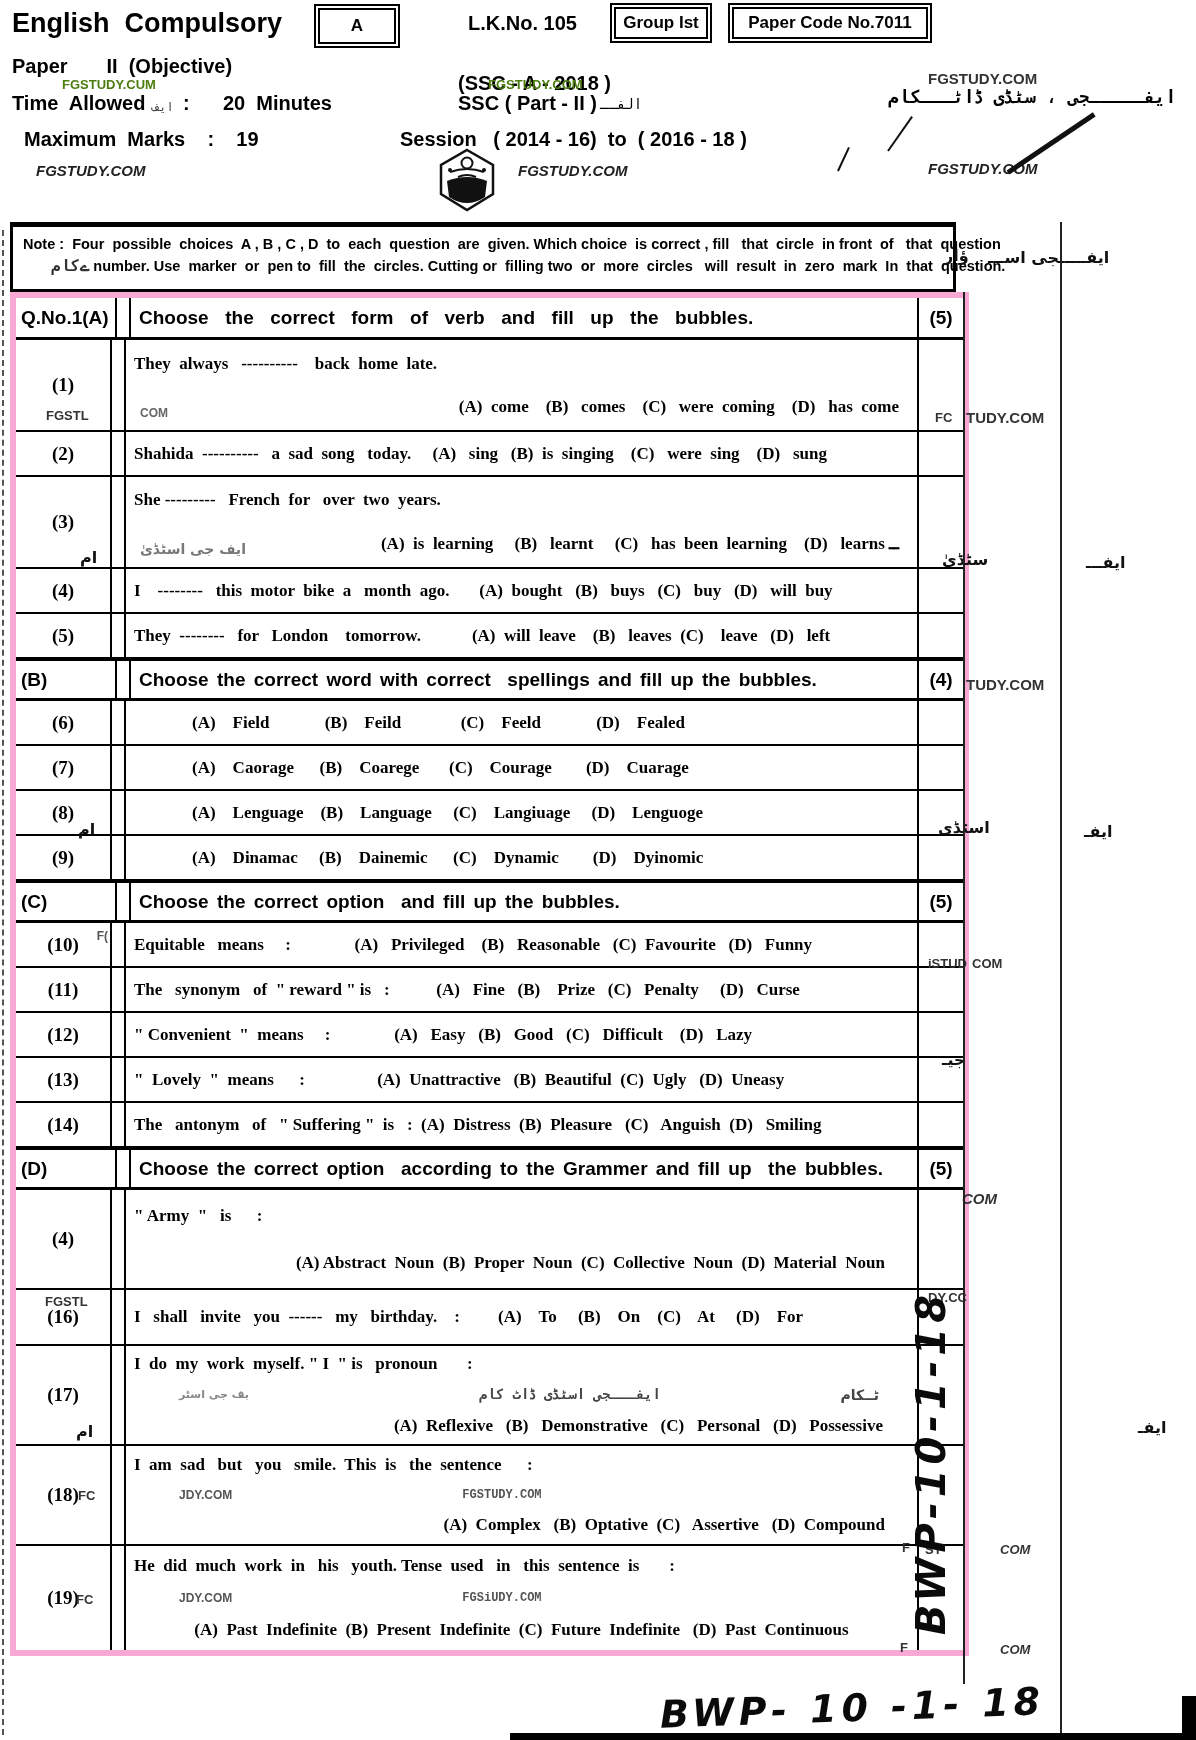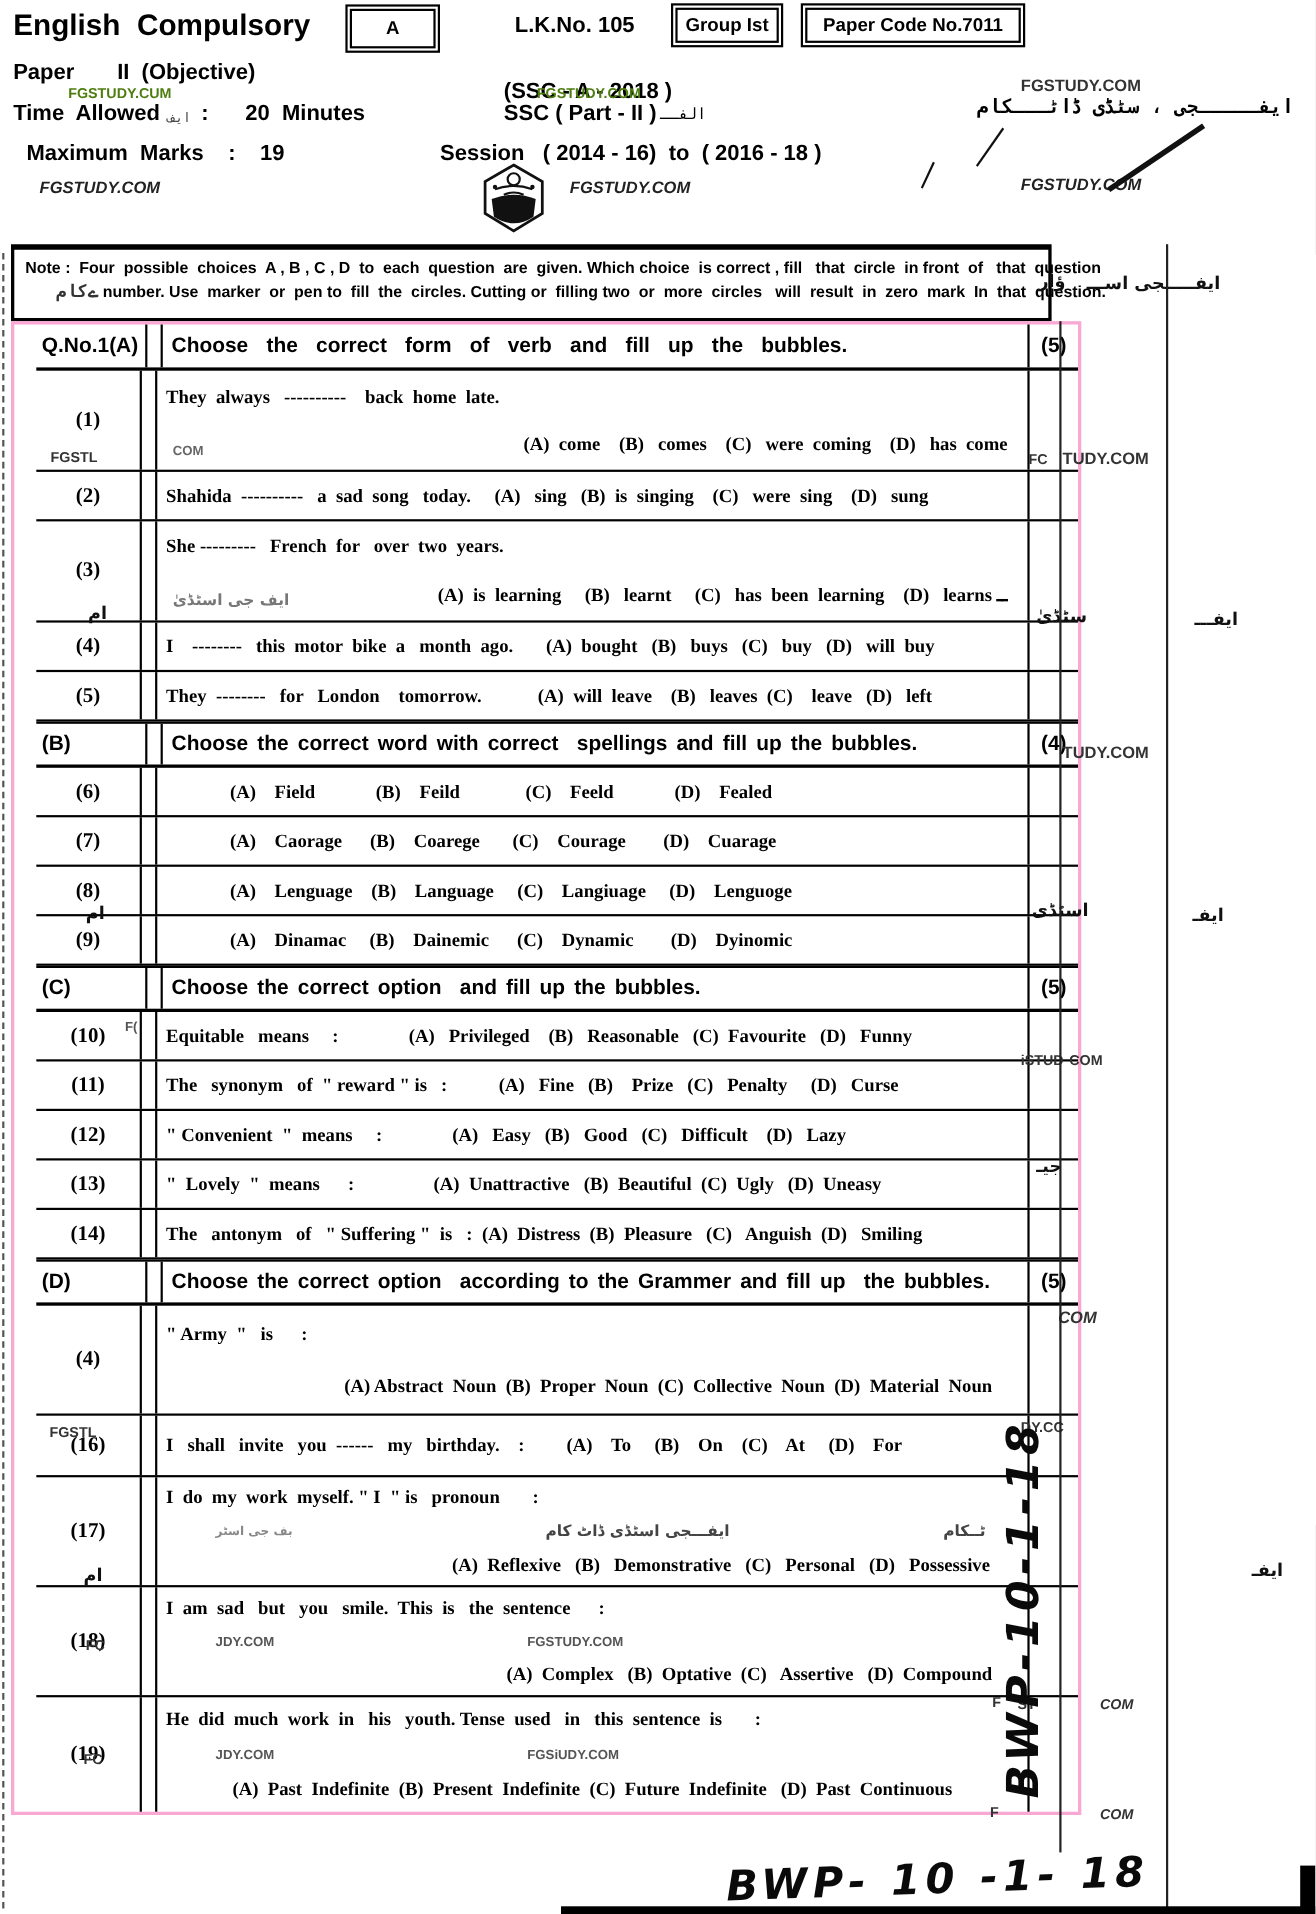--- a/index.html
+++ b/index.html
@@ -14,42 +14,42 @@
         display:flex;align-items:center;justify-content:center;background:#fff;
         font:700 17px "Liberation Sans",sans-serif;}
   .urdu{font-family:Liberation Mono, monospace;direction:rtl;}
   .stroke{position:absolute;background:#111;transform-origin:left center;}
   
   .notebox{position:absolute;left:10px;top:222px;width:922px;height:52px;
            border:3px solid #000;border-top-width:5px;border-bottom-width:4px;
            padding:6px 8px 4px 10px;font:700 14.5px "Liberation Sans",sans-serif;line-height:22px;}
   .notebox .nl{white-space:pre;}
   
-  .maintable{position:absolute;left:10px;top:292px;width:947px;border:3px solid #f9a8d4;background:#fff;padding-left:20px;}
+  .maintable{position:absolute;left:10px;top:292px;width:947px;border:6px solid #f9a8d4;background:#fff;}
   .row{display:flex;border-bottom:2px solid #000;box-sizing:border-box;position:relative;}
   .row:last-child{border-bottom:none;}
   .row.sec{border-top:2px solid #000;border-bottom:3px solid #000;}
   .c-num{width:94px;border-right:2px solid #000;display:flex;align-items:center;justify-content:center;
          font:700 19px "Liberation Serif",serif;position:relative;flex:none;}
   .c-gap{width:12px;border-right:2px solid #000;flex:none;}
   .c-body{flex:1;position:relative;font:700 17px "Liberation Serif",serif;white-space:pre;
           display:flex;flex-direction:column;justify-content:space-around;padding:2px 8px;overflow:hidden;}
   .c-marks{width:44px;border-left:2px solid #000;display:flex;align-items:center;justify-content:center;
            font:700 19px "Liberation Sans",sans-serif;flex:none;}
   .row.sec .c-num{font:700 19px "Liberation Sans",sans-serif;justify-content:flex-start;padding-left:5px;}
   .row.sec .c-body{font:700 19px "Liberation Sans",sans-serif;justify-content:center;word-spacing:3px;}
   .l1{text-align:left;}
   .l2.right{text-align:right;padding-right:10px;}
   .l2.center{text-align:center;}
   .indent .l1{padding-left:58px;}
   .corner{position:absolute;left:14px;bottom:10px;font:700 12px "Liberation Sans",sans-serif;color:#666;}
   .corner.urdu{font:700 14px "DejaVu Sans",sans-serif;color:#777;}
   .mid{display:flex;align-items:center;font:700 12px "Liberation Sans",sans-serif;color:#555;}
   .mid .sp1{margin-left:45px;}
-  .mid .sp2{margin-left:230px;}
+  .mid .sp2{margin-left:230px;font-family:Liberation Mono, monospace;}
   .mid.urdu-line{font:700 14px "DejaVu Sans",sans-serif;color:#444;}
   .mid.urdu-line .spr{margin-left:auto;margin-right:30px;}
   .nside{position:absolute;right:2px;top:6px;font:700 12px "Liberation Sans",sans-serif;color:#555;}
   
   .mn{position:absolute;font:700 13px "Liberation Sans",sans-serif;color:#333;white-space:pre;}
   .mn.big{font-size:15px;}
   .mn.it{font-style:italic;}
   .mn.urdu{font:700 16px "DejaVu Sans",sans-serif;color:#111;}
   
   .wm{position:absolute;left:260px;top:600px;transform:rotate(-14deg);pointer-events:none;}

